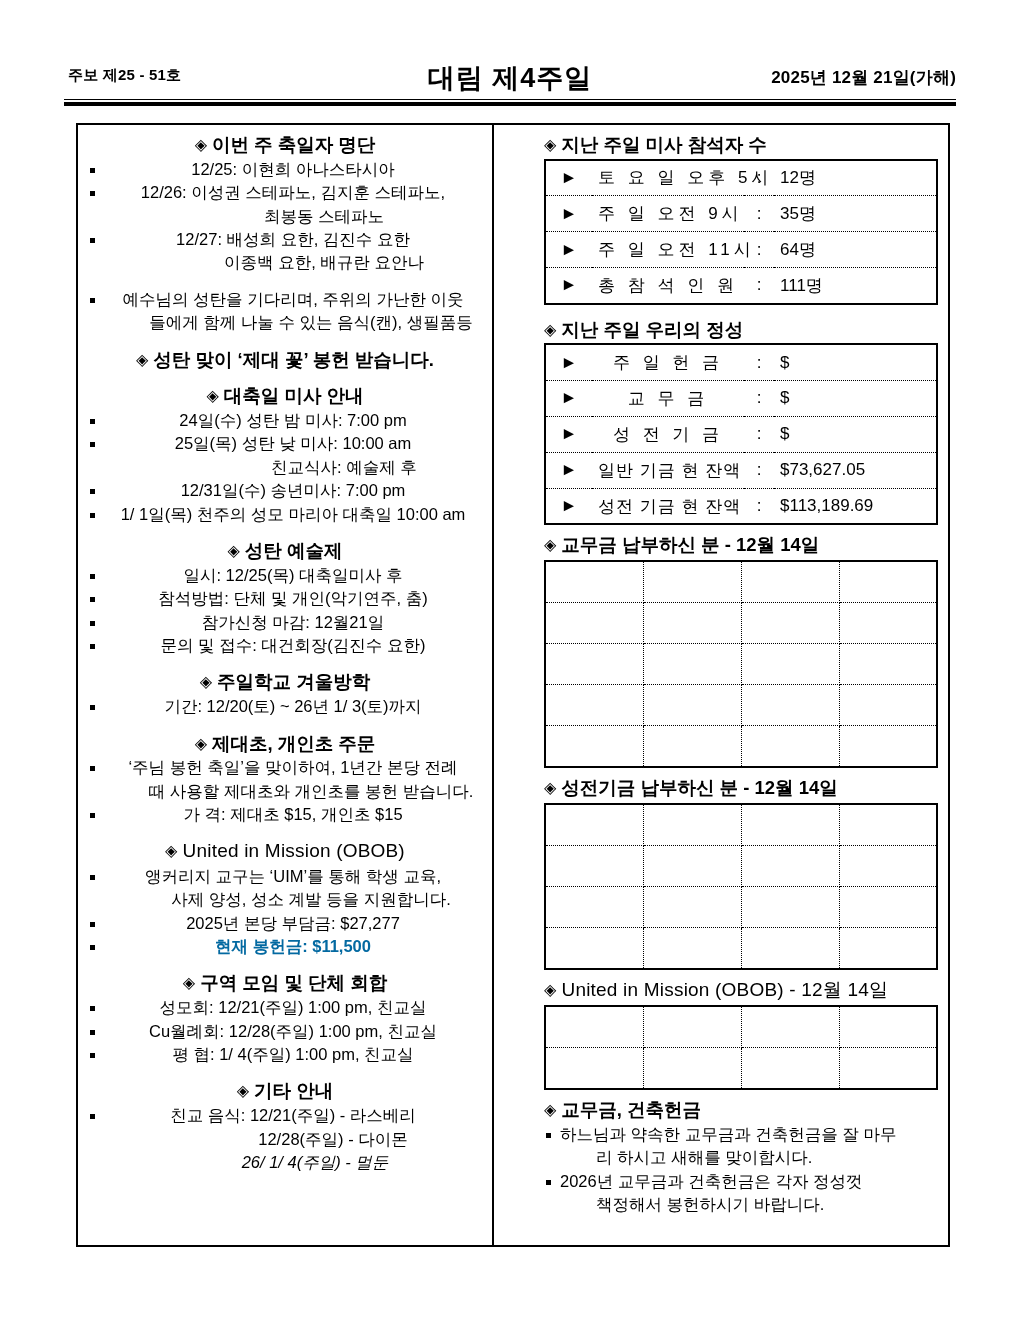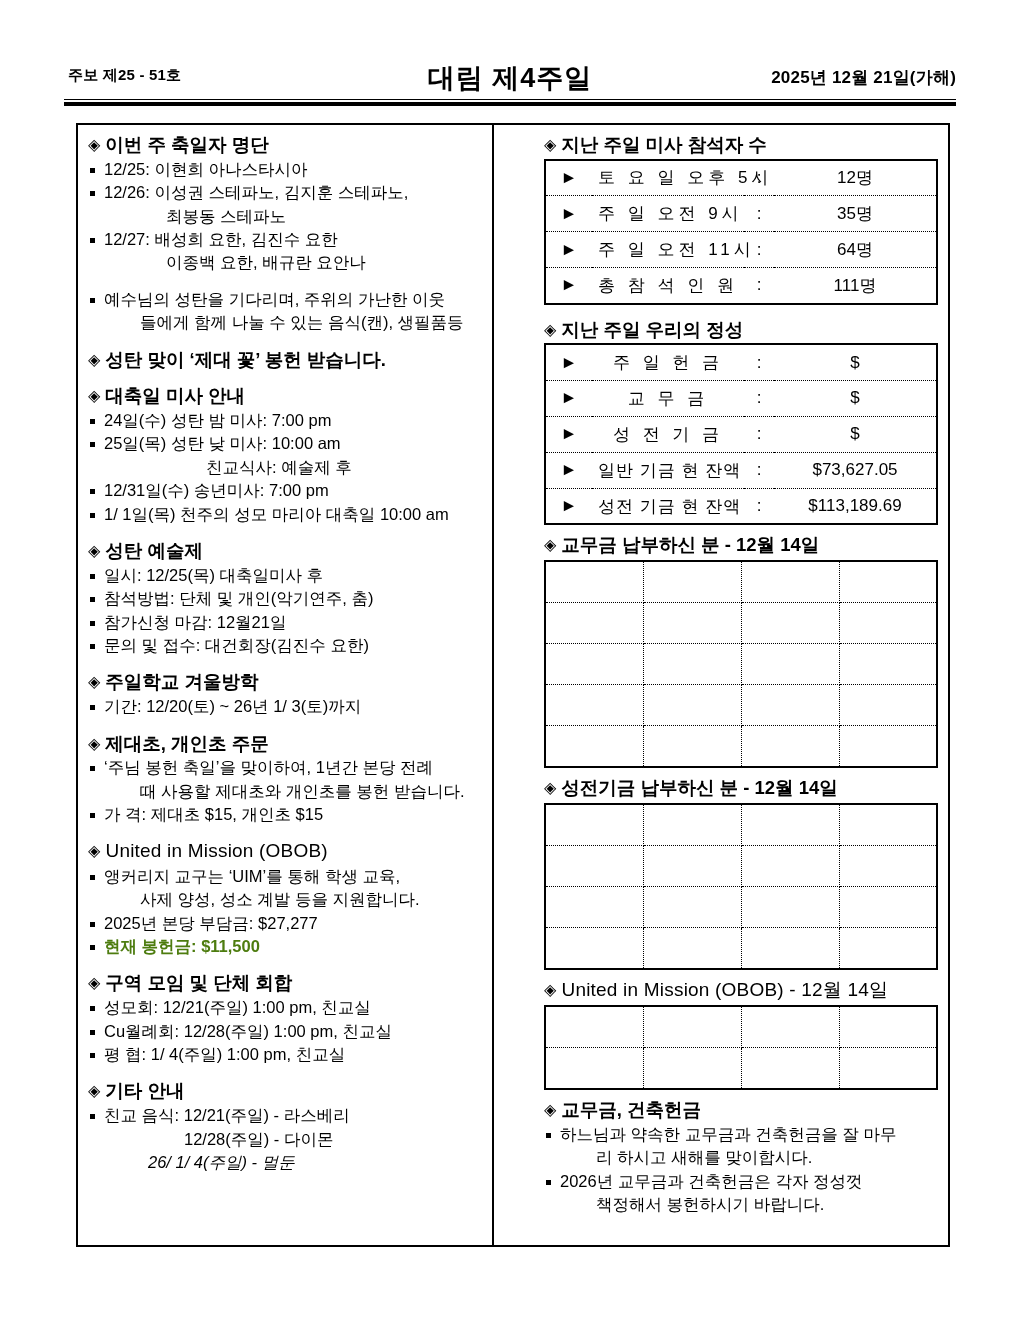--- a/index.html
+++ b/index.html
@@ -80,20 +80,21 @@
     height: 1124px;
     border: 2px solid #000;
     box-sizing: border-box;
     display: flex;
   }
   #col-left {
     width: 437px;
     box-sizing: border-box;
     border-right: 2px solid #000;
     padding: 8px 10px 0 10px;
+    text-align: center;
   }
   #col-right {
     width: 435px;
     box-sizing: border-box;
     padding: 8px 10px 0 10px;
     margin-left: 40px;
   }
 
   
   .sec {
@@ -135,21 +136,21 @@
   ul.items > li::before {
     content: "";
     position: absolute;
     left: 2px;
     top: 10px;
     width: 5px;
     height: 5px;
     background: #000;
   }
   ul.items > li.nobullet::before { display: none; }
-  .blue { color: #4d7c0f; font-weight: bold; }
+  .blue { color: #0369a1; font-weight: bold; }
 
   .ind-1 { padding-left: 78px !important; }
   .ind-2 { padding-left: 96px !important; }
   .ind-3 { padding-left: 118px !important; }
   .ind-4 { padding-left: 60px !important; font-style: italic; }
   .ind-5 { padding-left: 52px !important; }
 
   
   table.dtable {
     width: 100%;
@@ -162,21 +163,21 @@
   table.dtable tr + tr td { border-top: 1px dotted #000; }
   table.dtable td {
     padding: 0 6px;
     font-size: 17px;
     vertical-align: middle;
   }
   td.c-mark { width: 34px; text-align: center; font-size: 13px; }
   td.c-label { text-align: center; letter-spacing: 4px; white-space: nowrap; }
   td.c-label.tight { letter-spacing: 1px; }
   td.c-colon { width: 18px; text-align: center; }
-  td.c-val { width: 150px; text-align: center; padding-right: 12px; white-space: nowrap; }
+  td.c-val { width: 150px; text-align: left; padding-right: 12px; white-space: nowrap; }
 
   
   table.grid {
     width: 100%;
     border: 2px solid #000;
     border-collapse: collapse;
     margin: 3px 0 0 0;
     table-layout: fixed;
   }
   table.grid td {

